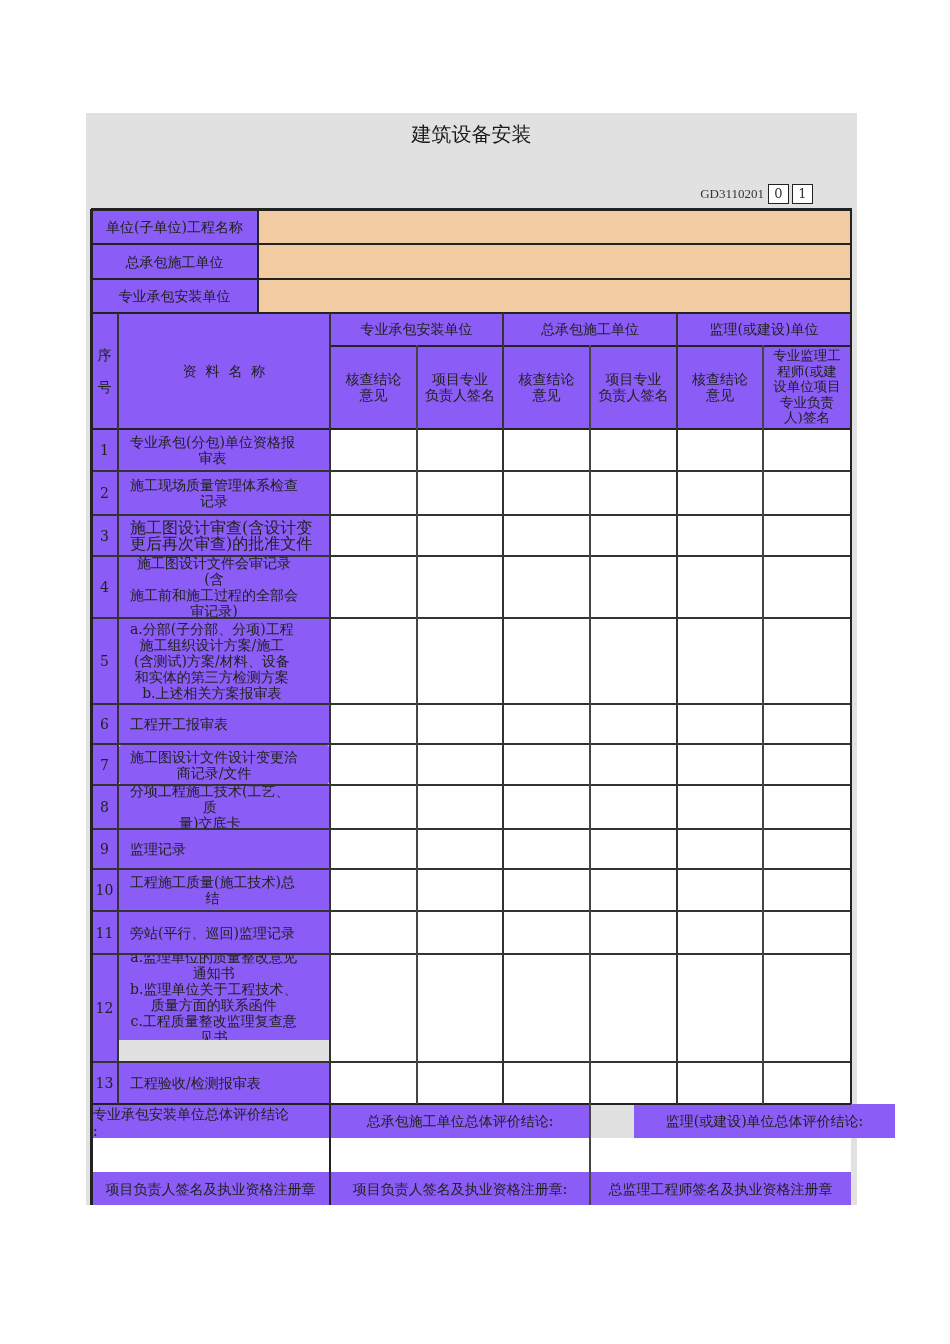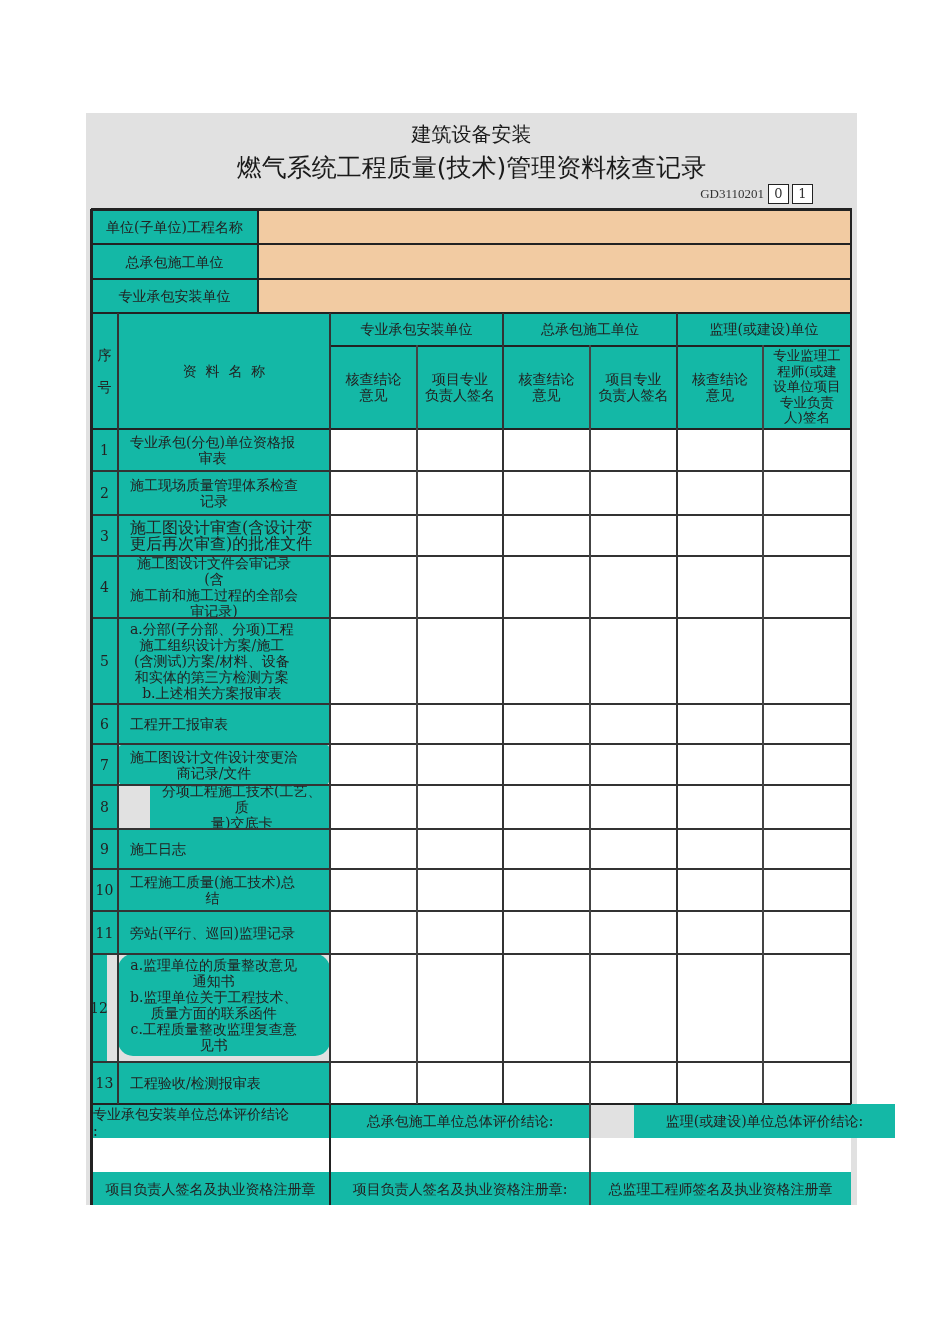--- a/index.html
+++ b/index.html
@@ -11,32 +11,31 @@
   .title-main { position: absolute; left: 0; top: 38px; width: 771px; text-align: center;
                 font-family: "DejaVu Sans", "Liberation Sans", sans-serif; font-size: 25px; color: #1a1a1a; letter-spacing: 0px; }
   .code-line { position: absolute; right: 44px; top: 71px; font-size: 13px; color: #333; display: flex; align-items: center; gap: 3px; }
   .code-box { display: inline-block; width: 19px; height: 18px; border: 1px solid #222; background: #fff;
               text-align: center; line-height: 18px; font-size: 13px; }
   .code-text { margin-right: 1px; font-family: "Liberation Serif", serif; }
 
   .abs { position: absolute; box-sizing: border-box; }
   .cell { position: absolute; box-sizing: border-box; display: flex; align-items: center; justify-content: center;
           text-align: center; font-size: 14px; line-height: 16px; overflow: hidden; }
-  .gray { background: #14b8a6; }
+  .gray { background: #8b5cf6; }
   .peach { background: #f2cba2; }
   .white { background: #ffffff; }
   .lt { justify-content: flex-start; text-align: center; padding-left: 12px; }
   .multi { white-space: pre-line; }
 </style>
 </head>
 <body>
 
 <div class="sheet">
   <div class="title-sub">建筑设备安装</div>
-  <div class="title-main">燃气系统工程质量(技术)管理资料核查记录</div>
   <div class="code-line">
     <span class="code-text">GD3110201</span>
     <span class="code-box">0</span>
     <span class="code-box">1</span>
   </div>
 </div>
 
 <div id="grid">
     <div class="cell gray" style="left: 91px; top: 209px; width: 167px; height: 35px; font-size: 14px;">单位(子单位)工程名称</div>
     <div class="cell peach" style="left: 258px; top: 209px; width: 593px; height: 35px;"></div>
@@ -127,31 +126,31 @@
     <div class="cell gray" style="left: 91px; top: 744px; width: 27px; height: 41px;">7</div>
     <div class="cell gray lt multi" style="left: 118px; top: 744px; width: 212px; height: 41px; font-size: 14px; line-height: 16px; padding-left: 12px; border-radius: 6px;">施工图设计文件设计变更洽
 商记录/文件</div>
     <div class="cell white" style="left: 330px; top: 744px; width: 87px; height: 41px;"></div>
     <div class="cell white" style="left: 417px; top: 744px; width: 86px; height: 41px;"></div>
     <div class="cell white" style="left: 503px; top: 744px; width: 87px; height: 41px;"></div>
     <div class="cell white" style="left: 590px; top: 744px; width: 87px; height: 41px;"></div>
     <div class="cell white" style="left: 677px; top: 744px; width: 86px; height: 41px;"></div>
     <div class="cell white" style="left: 763px; top: 744px; width: 88px; height: 41px;"></div>
     <div class="cell gray" style="left: 91px; top: 785px; width: 27px; height: 44px;">8</div>
-    <div class="cell gray lt multi" style="left: 118px; top: 785px; width: 212px; height: 44px; font-size: 14px; line-height: 16px; padding-left: 12px; margin-left: 32px;">分项工程施工技术(工艺、
+    <div class="cell gray lt multi" style="left: 118px; top: 785px; width: 212px; height: 44px; font-size: 14px; line-height: 16px; padding-left: 12px;">分项工程施工技术(工艺、
 质
 量)交底卡</div>
     <div class="cell white" style="left: 330px; top: 785px; width: 87px; height: 44px;"></div>
     <div class="cell white" style="left: 417px; top: 785px; width: 86px; height: 44px;"></div>
     <div class="cell white" style="left: 503px; top: 785px; width: 87px; height: 44px;"></div>
     <div class="cell white" style="left: 590px; top: 785px; width: 87px; height: 44px;"></div>
     <div class="cell white" style="left: 677px; top: 785px; width: 86px; height: 44px;"></div>
     <div class="cell white" style="left: 763px; top: 785px; width: 88px; height: 44px;"></div>
     <div class="cell gray" style="left: 91px; top: 829px; width: 27px; height: 40px;">9</div>
-    <div class="cell gray lt multi" style="left: 118px; top: 829px; width: 212px; height: 40px; font-size: 14px; line-height: 16px; padding-left: 12px;">施工日志</div>
+    <div class="cell gray lt multi" style="left: 118px; top: 829px; width: 212px; height: 40px; font-size: 14px; line-height: 16px; padding-left: 12px;">监理记录</div>
     <div class="cell white" style="left: 330px; top: 829px; width: 87px; height: 40px;"></div>
     <div class="cell white" style="left: 417px; top: 829px; width: 86px; height: 40px;"></div>
     <div class="cell white" style="left: 503px; top: 829px; width: 87px; height: 40px;"></div>
     <div class="cell white" style="left: 590px; top: 829px; width: 87px; height: 40px;"></div>
     <div class="cell white" style="left: 677px; top: 829px; width: 86px; height: 40px;"></div>
     <div class="cell white" style="left: 763px; top: 829px; width: 88px; height: 40px;"></div>
     <div class="cell gray" style="left: 91px; top: 869px; width: 27px; height: 42px;">10</div>
     <div class="cell gray lt multi" style="left: 118px; top: 869px; width: 212px; height: 42px; font-size: 14px; line-height: 16px; padding-left: 12px;">工程施工质量(施工技术)总
 结</div>
     <div class="cell white" style="left: 330px; top: 869px; width: 87px; height: 42px;"></div>
@@ -161,22 +160,22 @@
     <div class="cell white" style="left: 677px; top: 869px; width: 86px; height: 42px;"></div>
     <div class="cell white" style="left: 763px; top: 869px; width: 88px; height: 42px;"></div>
     <div class="cell gray" style="left: 91px; top: 911px; width: 27px; height: 43px;">11</div>
     <div class="cell gray lt multi" style="left: 118px; top: 911px; width: 212px; height: 43px; font-size: 14px; line-height: 16px; padding-left: 12px;">旁站(平行、巡回)监理记录</div>
     <div class="cell white" style="left: 330px; top: 911px; width: 87px; height: 43px;"></div>
     <div class="cell white" style="left: 417px; top: 911px; width: 86px; height: 43px;"></div>
     <div class="cell white" style="left: 503px; top: 911px; width: 87px; height: 43px;"></div>
     <div class="cell white" style="left: 590px; top: 911px; width: 87px; height: 43px;"></div>
     <div class="cell white" style="left: 677px; top: 911px; width: 86px; height: 43px;"></div>
     <div class="cell white" style="left: 763px; top: 911px; width: 88px; height: 43px;"></div>
-    <div class="cell gray" style="left: 91px; top: 954px; width: 16px; height: 108px;">12</div>
-    <div class="cell gray lt multi" style="left: 118px; top: 954px; width: 212px; height: 102px; font-size: 14px; line-height: 16px;  border-radius: 15px;">a.监理单位的质量整改意见
+    <div class="cell gray" style="left: 91px; top: 954px; width: 27px; height: 108px;">12</div>
+    <div class="cell gray lt multi" style="left: 118px; top: 954px; width: 212px; height: 86px; font-size: 14px; line-height: 16px; ">a.监理单位的质量整改意见
    通知书
 b.监理单位关于工程技术、
    质量方面的联系函件
 c.工程质量整改监理复查意
    见书</div>
     <div class="cell white" style="left: 330px; top: 954px; width: 87px; height: 108px;"></div>
     <div class="cell white" style="left: 417px; top: 954px; width: 86px; height: 108px;"></div>
     <div class="cell white" style="left: 503px; top: 954px; width: 87px; height: 108px;"></div>
     <div class="cell white" style="left: 590px; top: 954px; width: 87px; height: 108px;"></div>
     <div class="cell white" style="left: 677px; top: 954px; width: 86px; height: 108px;"></div>

